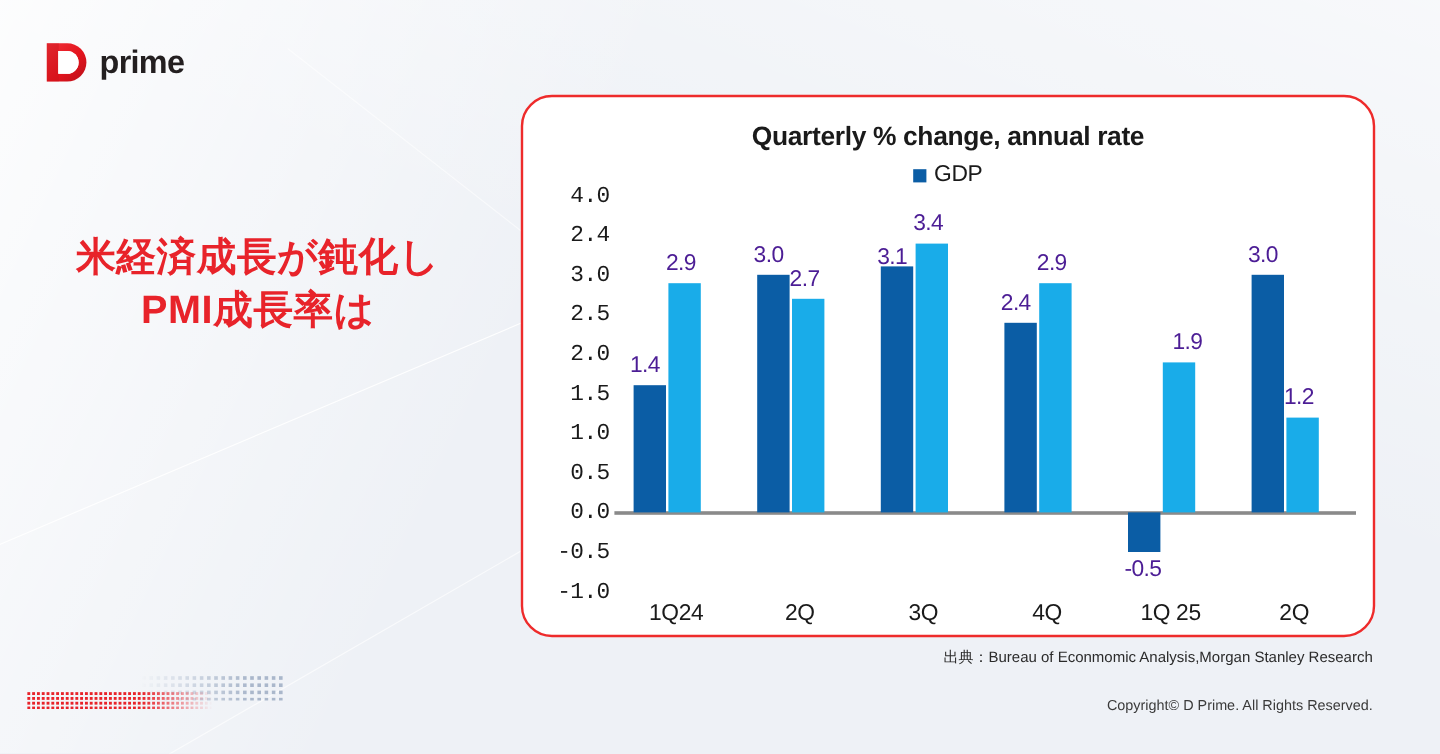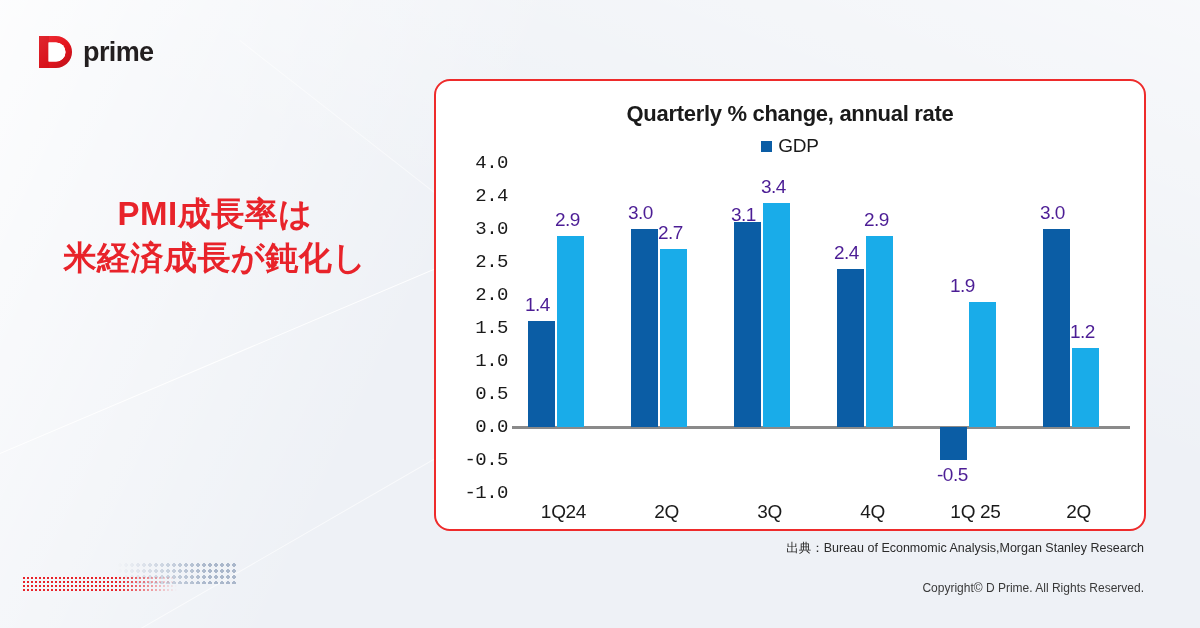--- a/index.html
+++ b/index.html
@@ -52,21 +52,21 @@
     position:absolute; left:0; top:14px; width:155px; height:15px;
     background-image:radial-gradient(#e8232a 45%, transparent 46%);
     background-size:4px 4px;
     -webkit-mask-image:linear-gradient(90deg,#000 0%,#000 62%,transparent 100%);
     mask-image:linear-gradient(90deg,#000 0%,#000 62%,transparent 100%);
   }
 
   
   .card{
     position:absolute; left:434px; top:79px; width:712px; height:452px;
-    background:#fff; border:2px solid #ee2b2b; border-radius:16px;
+    background:#fff; border:2px solid #ee2b2b; border-radius:26px;
   }
   .chart-title{
     text-align:center; font-size:22px; font-weight:700; color:#1a1a1a;
     margin-top:20px; letter-spacing:-.3px;
   }
   .legend{
     display:flex; justify-content:center; align-items:center;
     margin-top:8px;
   }
   .legend-item{ display:flex; align-items:center; gap:6px; }
@@ -134,22 +134,22 @@
       <path d="M3 3 H20 A16 16 0 0 1 20 35 H3 Z" fill="url(#dg)"></path>
       <path d="M12.5 9.5 H20 A9.5 9.5 0 0 1 20 28.5 H12.5 Z" fill="#fff"></path>
       <path d="M3 3 H13 V35 H3 Z" fill="#c4121b" opacity=".35"></path>
       <path d="M12.5 9.5 H20 A9.5 9.5 0 0 1 20 28.5 H12.5 Z" fill="#fff"></path>
     </svg>
   </span>
   <span class="logo-word">prime</span>
 </div>
 
 <div class="headline">
+  <div>米経済成長が鈍化し</div>
   <div>PMI成長率は</div>
-  <div>米経済成長が鈍化し</div>
 </div>
 
 <div class="deco">
   <div class="deco-grey"></div>
   <div class="deco-red"></div>
 </div>
 
 <div class="card">
   <div class="chart-title">Quarterly % change, annual rate</div>
 
@@ -198,21 +198,21 @@
           <div class="group">
             <div class="bar gdp" style="top: 105.6px; height: 158.4px; left: 16px;"></div>
             <div class="blabel" style="left: 13px; top: 78.6px;">2.4</div>
             <div class="bar pdfp" style="top: 72.6px; height: 191.4px; left: 45px;"></div>
             <div class="blabel" style="left: 43px; top: 45.6px;">2.9</div>
           </div>
           <div class="group">
             <div class="bar gdp" style="top: 264px; height: 33px; left: 16px;"></div>
             <div class="blabel" style="left: 13px; top: 301px;">-0.5</div>
             <div class="bar pdfp" style="top: 138.6px; height: 125.4px; left: 45px;"></div>
-            <div class="blabel" style="left: 26px; top: 111.6px;">1.9</div>
+            <div class="blabel" style="left: 53px; top: 111.6px;">1.9</div>
           </div>
           <div class="group">
             <div class="bar gdp" style="top: 66px; height: 198px; left: 16px;"></div>
             <div class="blabel" style="left: 13px; top: 39px;">3.0</div>
             <div class="bar pdfp" style="top: 184.8px; height: 79.2px; left: 45px;"></div>
             <div class="blabel" style="left: 43px; top: 157.8px;">1.2</div>
           </div>
         </div>
     </div>
     <div class="xlabels" id="xlabels">

